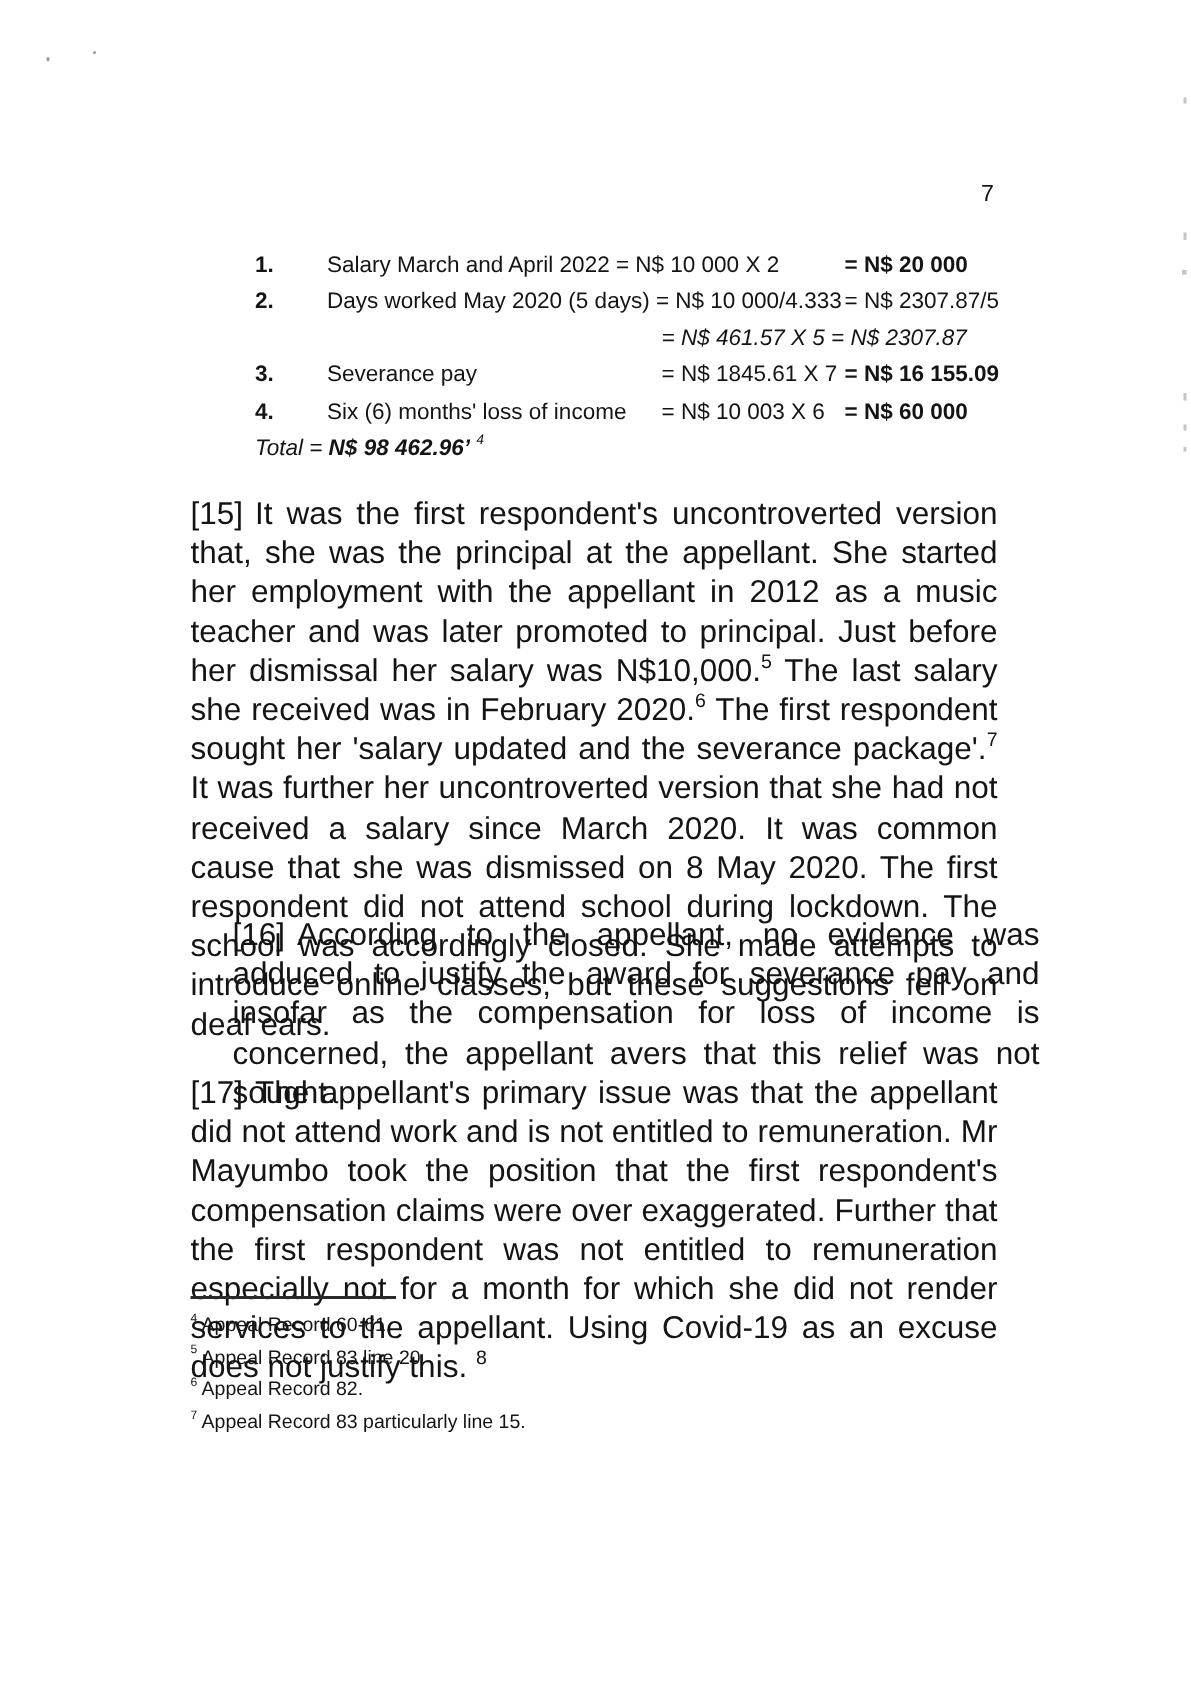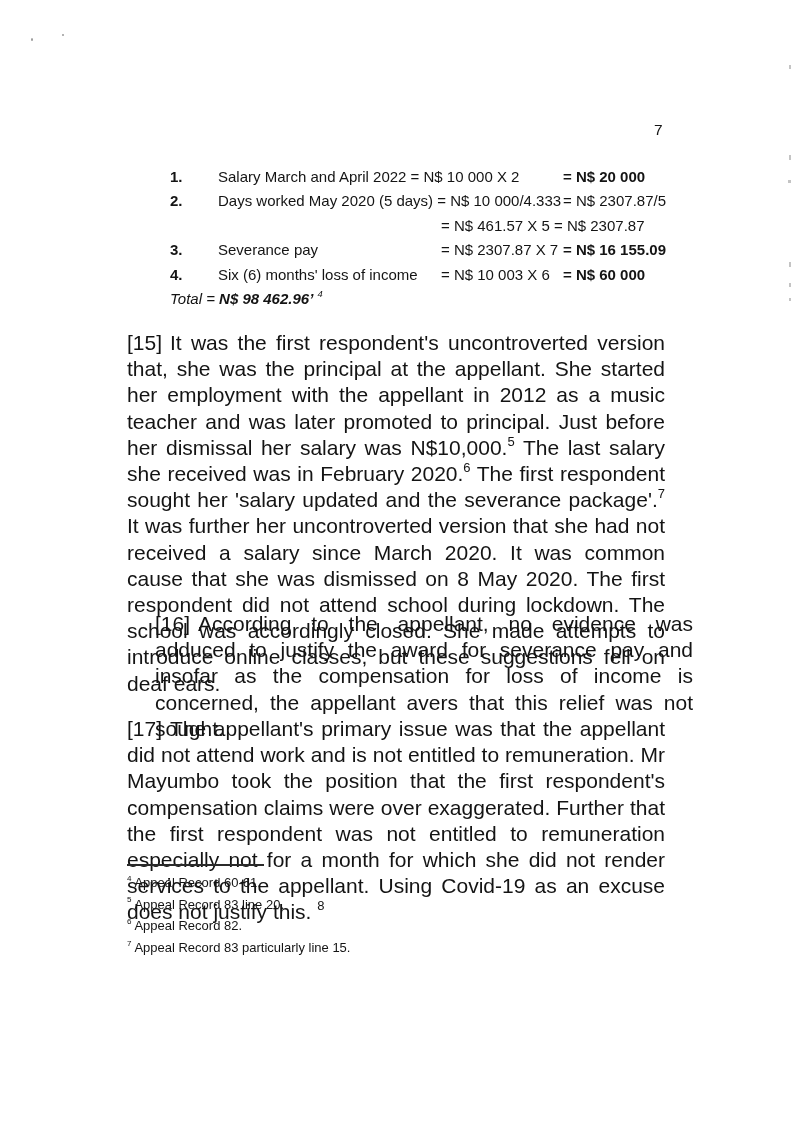--- a/index.html
+++ b/index.html
@@ -30,21 +30,21 @@
   }
   .calc-row {
     display: grid;
     grid-template-columns: 48px 223px 122px auto;
     min-height: 24.4px;
     align-items: baseline;
   }
   .g1 { grid-column: 1; font-weight: 700; }
   .g2span { grid-column: 2 / 4; white-space: nowrap; }
   .g2 { grid-column: 2; white-space: nowrap; }
-  .g3span { grid-column: 3 / 5; white-space: nowrap; }
+  .g3span { grid-column: 3 / 5; white-space: nowrap; font-style: italic; }
   .g3 { grid-column: 3; white-space: nowrap; }
   .g4 { grid-column: 4; white-space: nowrap; }
   .bold { font-weight: 700; }
   .calc-total {
     min-height: 24.4px;
     white-space: nowrap;
     font-style: italic;
   }
   sup {
     font-size: 0.62em;
@@ -126,21 +126,21 @@
       <span class="g4">= N$ 2307.87/5</span>
     </div>
 
     <div class="calc-row">
       <span class="g3span">= N$ 461.57 X 5 = N$ 2307.87</span>
     </div>
 
     <div class="calc-row">
       <span class="g1">3.</span>
       <span class="g2">Severance pay</span>
-      <span class="g3">= N$ 2307.87 X 7</span>
+      <span class="g3">= N$ 1845.61 X 7</span>
       <span class="g4 bold">= N$ 16 155.09</span>
     </div>
 
     <div class="calc-row">
       <span class="g1">4.</span>
       <span class="g2">Six (6) months' loss of income</span>
       <span class="g3">= N$ 10 003 X 6</span>
       <span class="g4 bold">= N$ 60 000</span>
     </div>
 

